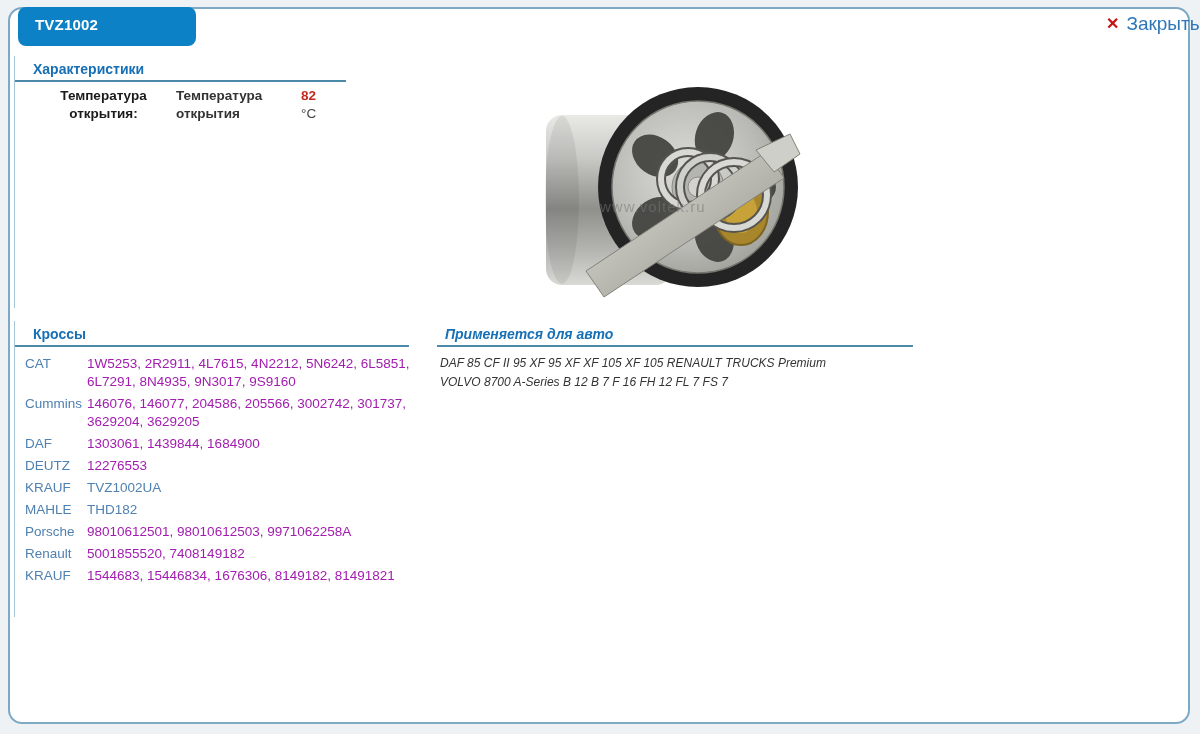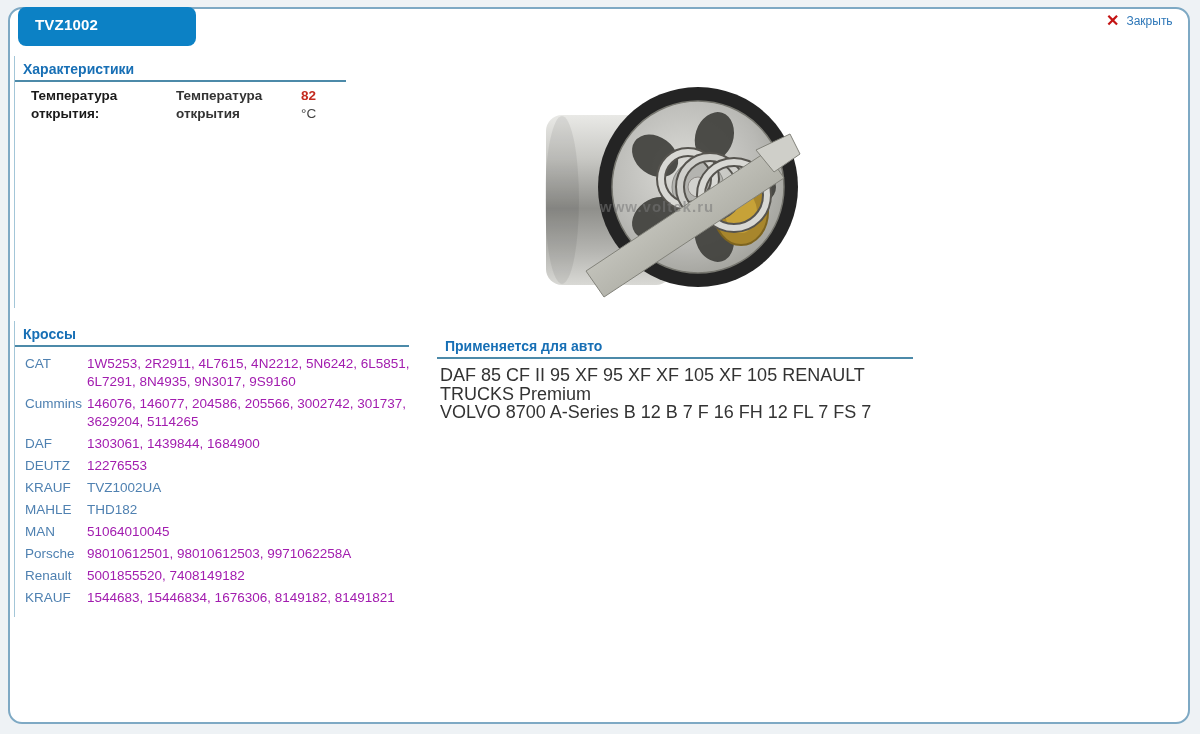--- a/index.html
+++ b/index.html
@@ -19,49 +19,49 @@
 
   .panel{position:absolute;left:8px;top:7px;width:1182px;height:717px;
          background:#ffffff;border:2px solid var(--panel-border);border-radius:14px;}
 
   .tab{position:absolute;left:18px;top:7px;width:178px;height:39px;z-index:3;
        background:var(--tab-blue);border-radius:8px;cursor:pointer;}
   .tab span{display:block;padding:9px 0 0 17px;color:#fff;font-size:15px;font-weight:bold;letter-spacing:.2px;}
 
   .close{position:absolute;left:1106px;top:13px;z-index:3;display:flex;align-items:center;gap:7px;cursor:pointer;}
   .close .x{color:var(--red);font-size:16px;font-weight:bold;line-height:16px;}
-  .close .lbl{color:#2e77b8;font-size:12px;text-align:center;}
+  .close .lbl{color:#2e77b8;font-size:19px;text-align:center;}
 
   .section{position:absolute;border-left:1px solid var(--line-soft);}
   .sec1{left:14px;top:56px;width:1164px;height:252px;}
   .sec-title{border-bottom:2px solid var(--line-strong);padding:5px 0 3px;}
-  .sec-title b{display:block;margin-left:8px;color:var(--head-blue);font-size:14px;font-weight:bold;}
+  .sec-title b{display:block;margin-left:18px;color:var(--head-blue);font-size:14px;font-weight:bold;}
 
   .char-table{display:grid;grid-template-columns:145px 125px auto;padding:5px 0 0 16px;
               font-size:13.5px;line-height:18px;}
-  .char-name{font-weight:bold;color:#1a1a1a;}
+  .char-name{font-weight:bold;color:#1a1a1a;text-align:center;}
   .char-param{color:#333;font-weight:bold;}
   .char-val{color:var(--val-red);font-weight:bold;}
   .char-unit{color:#444;font-weight:normal;}
 
-  .photo{position:absolute;left:523px;top:10px;width:270px;height:240px;font-weight:bold;}
+  .photo{position:absolute;left:523px;top:10px;width:270px;height:240px;}
 
   .sec2wrap{position:absolute;left:14px;top:321px;width:1164px;height:300px;}
   .crosses{position:absolute;left:0;top:0;width:420px;border-left:1px solid var(--line-soft);min-height:296px;}
   .crosses .sec-title{width:394px;}
   .cross-table{margin:6px 0 0 10px;font-size:13.5px;line-height:18px;}
   .cross-row{display:grid;grid-template-columns:62px 345px;padding:2px 0;}
   .brand{color:var(--link-blue);cursor:pointer;}
   .val{color:#a21caf;}
   .val.link{color:var(--link-blue);cursor:pointer;}
 
-  .apps{position:absolute;left:423px;top:12px;width:476px;}
+  .apps{position:absolute;left:423px;top:0;width:476px;font-style:italic;}
   .apps .sec-title{width:476px;}
   .apps .sec-title b{margin-left:8px;}
-  .apps-body{margin:7px 0 0 3px;font-size:18px;line-height:18.5px;color:#333;}
+  .apps-body{margin:7px 0 0 3px;font-size:12px;line-height:18.5px;color:#333;}
 </style>
 </head>
 <body>
 
 <div class="stage">
   <div class="panel"></div>
 
   <div class="tab">
     <span>TVZ1002</span>
   </div>
@@ -151,41 +151,37 @@
       <div class="sec-title">
         <b>Кроссы</b>
       </div>
       <div class="cross-table">
         <div class="cross-row">
           <span class="brand">CAT</span>
           <span class="val">1W5253, 2R2911, 4L7615, 4N2212, 5N6242, 6L5851, 6L7291, 8N4935, 9N3017, 9S9160</span>
         </div>
         <div class="cross-row">
           <span class="brand">Cummins</span>
-          <span class="val">146076, 146077, 204586, 205566, 3002742, 301737, 3629204, 5114265</span>
+          <span class="val">146076, 146077, 204586, 205566, 3002742, 301737, 3629204, 3629205</span>
         </div>
         <div class="cross-row">
           <span class="brand">DAF</span>
           <span class="val">1303061, 1439844, 1684900</span>
         </div>
         <div class="cross-row">
           <span class="brand">DEUTZ</span>
           <span class="val">12276553</span>
         </div>
         <div class="cross-row">
           <span class="brand">KRAUF</span>
           <span class="val link">TVZ1002UA</span>
         </div>
         <div class="cross-row">
           <span class="brand">MAHLE</span>
           <span class="val link">THD182</span>
-        </div>
-        <div class="cross-row">
-          <span class="brand">MAN</span>
-          <span class="val">51064010045</span>
         </div>
         <div class="cross-row">
           <span class="brand">Porsche</span>
           <span class="val">98010612501, 98010612503, 9971062258A</span>
         </div>
         <div class="cross-row">
           <span class="brand">Renault</span>
           <span class="val">5001855520, 7408149182</span>
         </div>
         <div class="cross-row">

